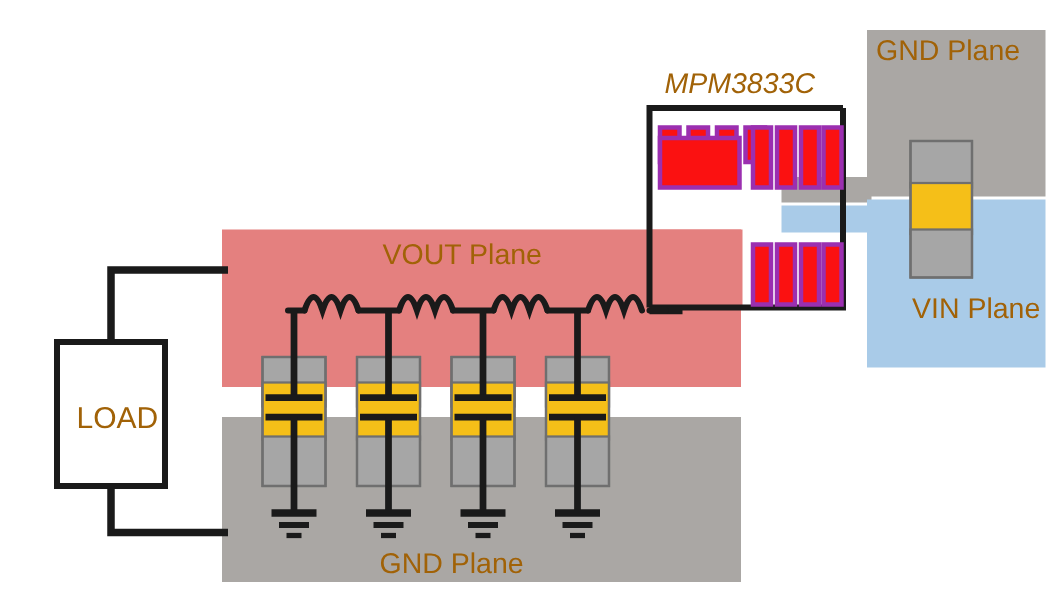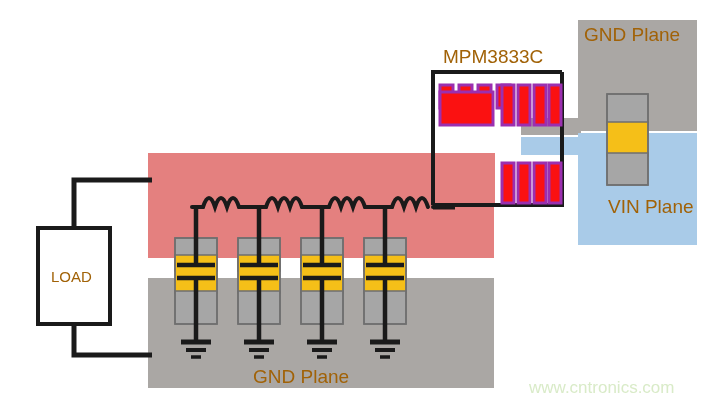--- a/index.html
+++ b/index.html
@@ -167,26 +167,26 @@
 
     <g stroke="#1a1a1a" stroke-width="5" fill="none">
 
       <path d="M 74 228 L 74 180 L 152 180"></path>
 
       <path d="M 74 324 L 74 355 L 152 355"></path>
     </g>
 
   </svg>
 
-  <div class="lbl" style="left:443px;top:46px;font-size:19px;">MPM3833C</div>
+  <div class="lbl" style="left:443px;top:46px;font-size:19px;font-style:italic;">MPM3833C</div>
 
   <div class="lbl" style="left:584px;top:24px;font-size:19px;">GND Plane</div>
 
   <div class="lbl" style="left:608px;top:196px;font-size:19px;">VIN Plane</div>
 
+  <div class="lbl" style="left:255px;top:160px;font-size:19px;">VOUT Plane</div>
 
   <div class="lbl" style="left:253px;top:366px;font-size:19px;">GND Plane</div>
 
-  <div class="lbl" style="left:51px;top:268px;font-size:15px;">LOAD</div>
+  <div class="lbl" style="left:51px;top:268px;font-size:20px;">LOAD</div>
 
-  <div class="lbl" style="left:529px;top:378px;font-size:17px;color:#d9ebc8;">www.cntronics.com</div>
 
 </div>
 
 </body></html>

